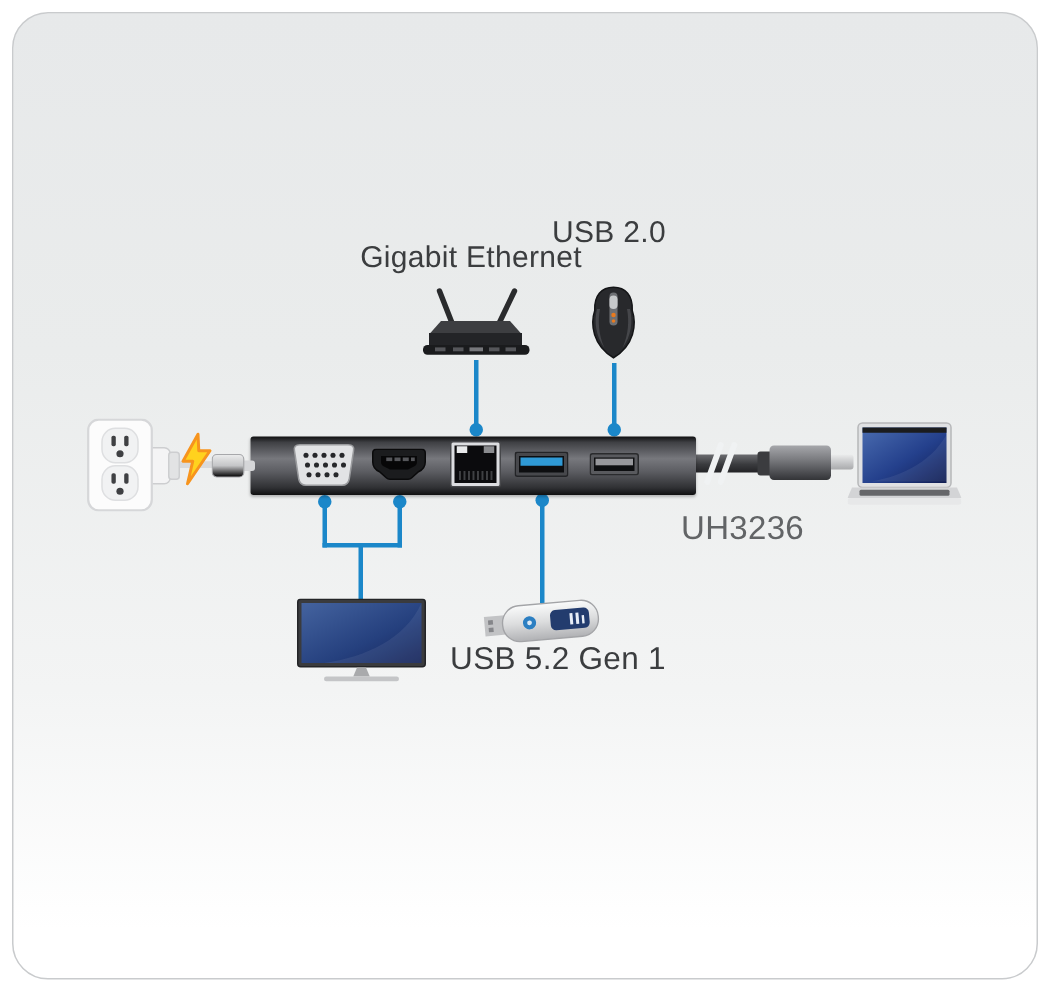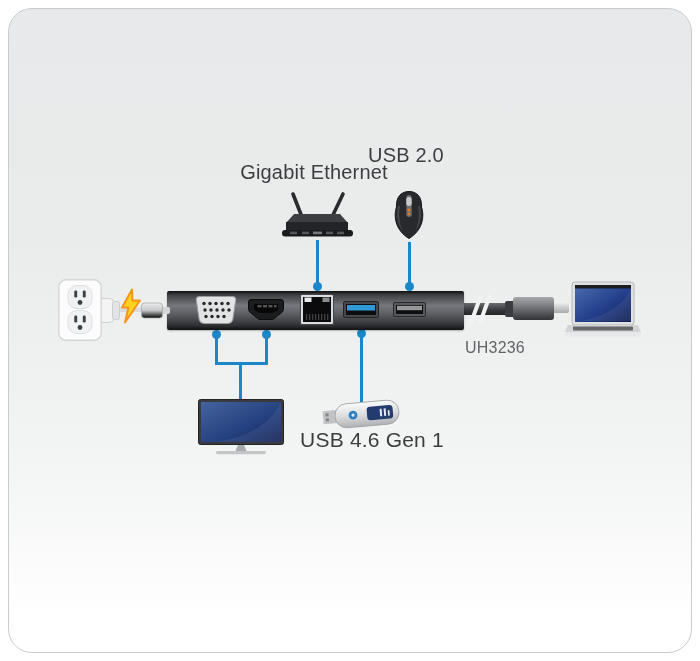--- a/index.html
+++ b/index.html
@@ -9,21 +9,21 @@
   }
   .panel{
     position:absolute;left:8px;top:8px;width:682px;height:643px;
     border:1px solid #c9cbcd;border-radius:24px;
     background:linear-gradient(180deg,#e7e9ea 0%,#eaeCec 35%,#f3f4f4 70%,#ffffff 95%);
   }
   .label{
     position:absolute;transform:translateX(-50%);white-space:nowrap;
     color:#3b3d3f;font-size:20px;letter-spacing:0.2px;
   }
-  .label.model{color:#626466;font-size:16px;}
+  .label.model{color:#626466;font-size:22px;}
   .label.bottom{font-size:21px;}
   .cline{position:absolute;width:3px;background:#1b87c9;z-index:1;}
   .chline{position:absolute;height:3px;background:#1b87c9;z-index:1;}
   .cdot{position:absolute;width:9px;height:9px;border-radius:50%;background:#1b87c9;z-index:2;}
   .dock{
     position:absolute;left:167px;top:291px;width:297px;height:39px;border-radius:2px;z-index:3;
     background:linear-gradient(180deg,#0f0f10 0%,#3f4044 10%,#77787d 38%,#5c5d62 60%,#2f3033 88%,#101011 100%);
     box-shadow:0 1px 2px rgba(0,0,0,0.25);
   }
   .port{position:absolute;}
@@ -260,14 +260,14 @@
       <circle cx="31" cy="16.5" r="4.4" fill="#2c7fc2"></circle>
       <circle cx="31" cy="16.5" r="1.6" fill="#dce9f5"></circle>
       <rect x="45" y="9.5" width="26" height="13.5" rx="3.5" fill="#233c6e"></rect>
       <g fill="#e8eef7">
         <rect x="58" y="12.5" width="2" height="7.5"></rect>
         <rect x="62" y="12.5" width="2" height="7.5"></rect>
         <rect x="66" y="14.5" width="1.6" height="5.5"></rect>
       </g>
     </svg>
   </div>
-  <div class="label bottom" style="left:372px;top:428px;">USB 4.6 Gen 1</div>
+  <div class="label bottom" style="left:372px;top:428px;">USB 5.2 Gen 1</div>
 </div>
 
 </body></html>

